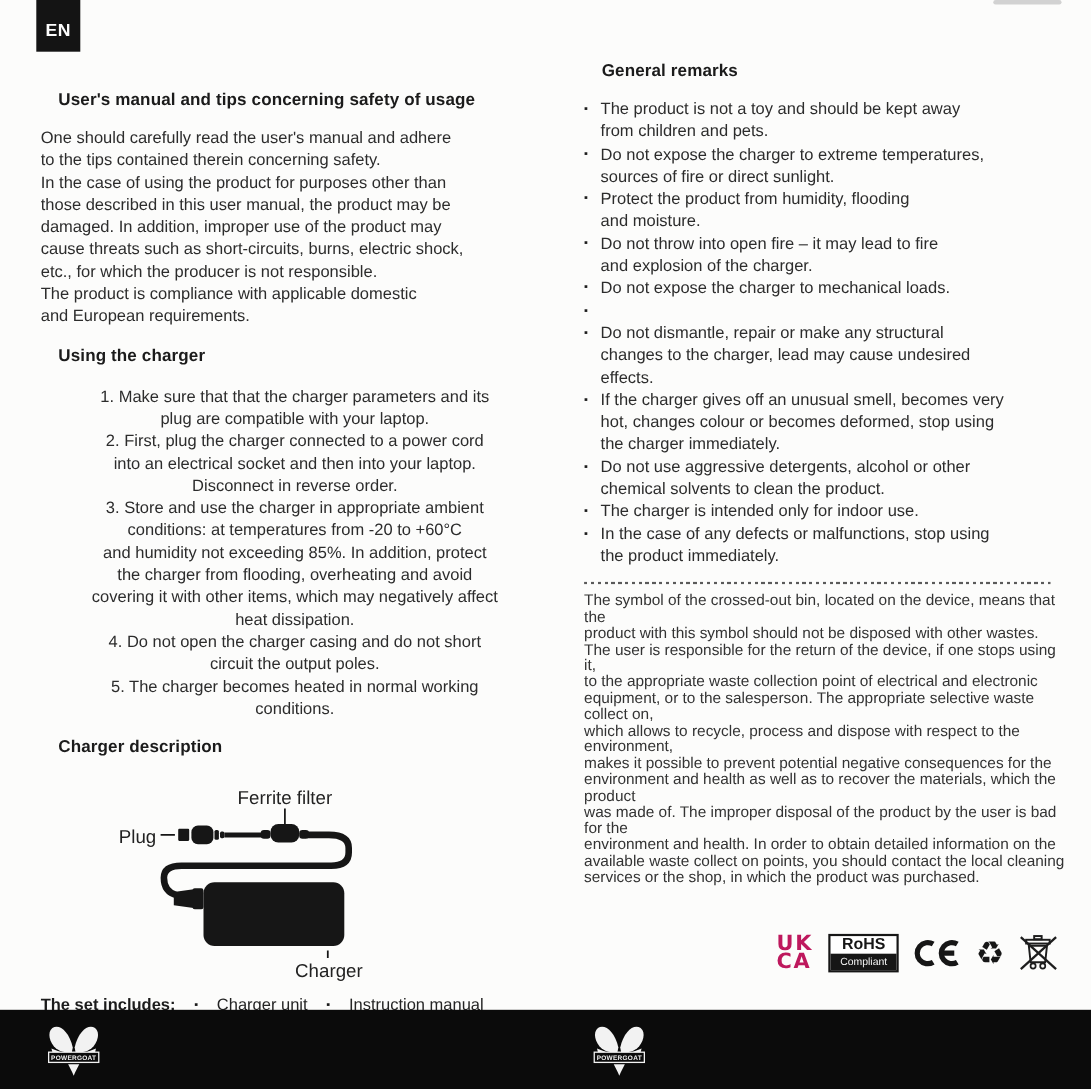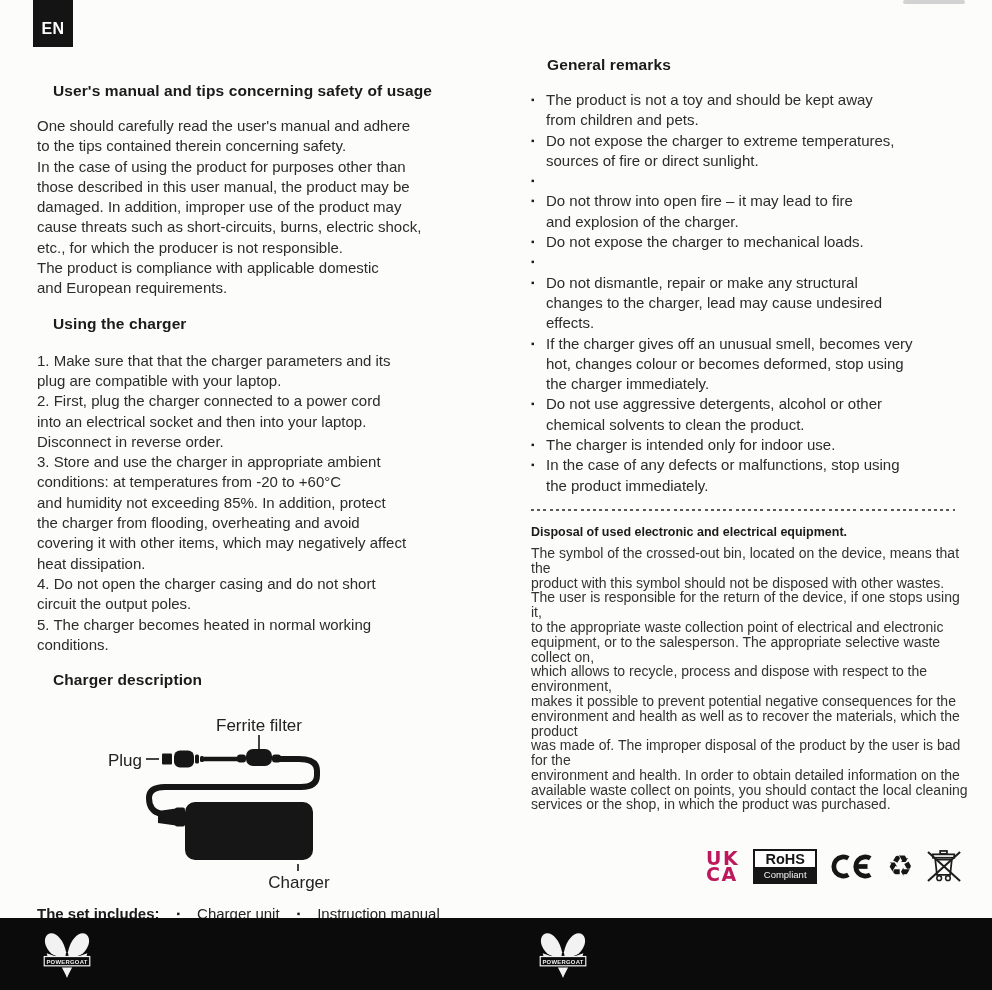--- a/index.html
+++ b/index.html
@@ -20,21 +20,21 @@
     letter-spacing:.5px;
   }
 
   h2.sec { font-size:15.5px; font-weight:bold; color:#1b1b1b; margin:16px; letter-spacing:.1px; }
   .pre { white-space:pre-line; }
 
   
   .col-left { position:absolute; left:37px; top:66px; width:462px; }
   .body-text { font-size:15px; line-height:20.3px; margin:10px 0 0; color:#2c2c2c; }
   .h-using { margin-top:14px; }
-  .p-using { margin-top:18px; }
+  .p-using { margin-top:18px;text-align:center; }
   .h-desc { margin-top:12px; }
 
   
   .diagram { position:relative; width:434px; height:188px; margin-top:6px; }
   .diagram svg { position:absolute; left:0; top:0; }
   .dlabel { position:absolute; font-size:17px; color:#222; }
   .lbl-ferrite { left:152px; top:11px; width:140px; text-align:center; }
   .lbl-plug { left:60px; top:46px; width:45px; text-align:right; }
   .lbl-charger { left:212px; top:168px; width:100px; text-align:center; }
 
@@ -157,20 +157,22 @@
           <span class="t pre">The product is not a toy and should be kept away
 from children and pets.</span>
         </li>
       <li>
           <span class="m">▪</span>
           <span class="t pre">Do not expose the charger to extreme temperatures,
 sources of fire or direct sunlight.</span>
         </li>
       <li>
           <span class="m">▪</span>
+          <span class="t pre">Protect the product from humidity, flooding
+and moisture.</span>
         </li>
       <li>
           <span class="m">▪</span>
           <span class="t pre">Do not throw into open fire – it may lead to fire
 and explosion of the charger.</span>
         </li>
       <li>
           <span class="m">▪</span>
           <span class="t pre">Do not expose the charger to mechanical loads.</span>
         </li>
@@ -200,21 +202,20 @@
         </li>
       <li>
           <span class="m">▪</span>
           <span class="t pre">In the case of any defects or malfunctions, stop using
 the product immediately.</span>
         </li>
     </ul>
 
     <div class="dashed-sep"></div>
 
-    <h3 class="disposal-h">Disposal of used electronic and electrical equipment.</h3>
     <p class="disposal-b pre">The symbol of the crossed-out bin, located on the device, means that the
 product with this symbol should not be disposed with other wastes.
 The user is responsible for the return of the device, if one stops using it,
 to the appropriate waste collection point of electrical and electronic
 equipment, or to the salesperson. The appropriate selective waste collect on,
 which allows to recycle, process and dispose with respect to the environment,
 makes it possible to prevent potential negative consequences for the
 environment and health as well as to recover the materials, which the product
 was made of. The improper disposal of the product by the user is bad for the
 environment and health. In order to obtain detailed information on the

